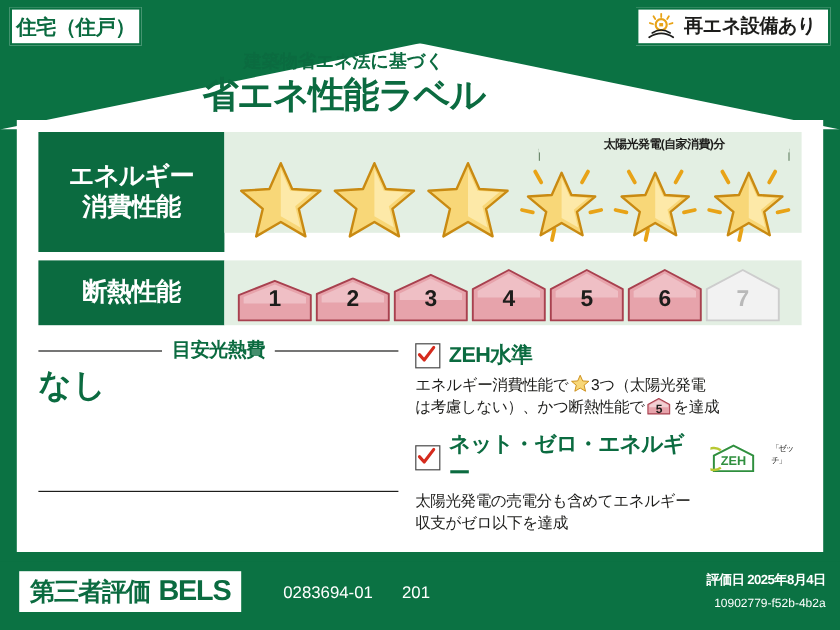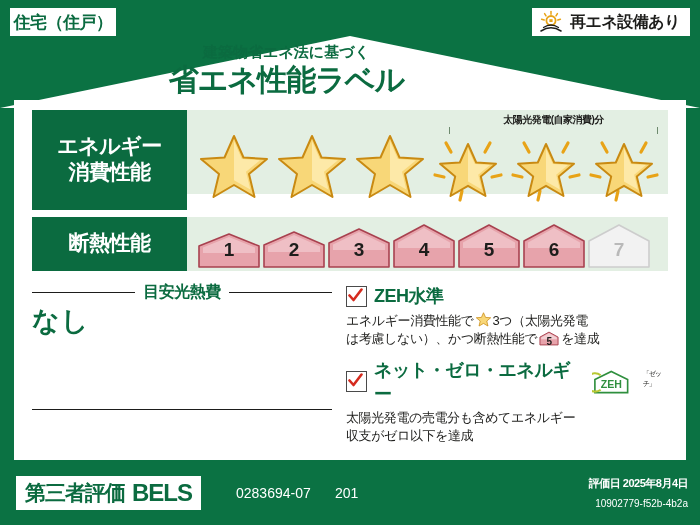--- a/index.html
+++ b/index.html
@@ -437,19 +437,19 @@
       </div>
 
     </div>
   </div>
 
   <div class="footer">
     <div class="bels-chip">
       <span class="j">第三者評価</span>
       <span class="b">BELS</span>
     </div>
-    <div class="cert-no">0283694-07</div>
+    <div class="cert-no">0283694-01</div>
     <div class="cert-unit">201</div>
     <div class="eval-date">評価日 2025年8月4日</div>
     <div class="eval-hash">10902779-f52b-4b2a</div>
   </div>
 
 </div>
 
 </body></html>

